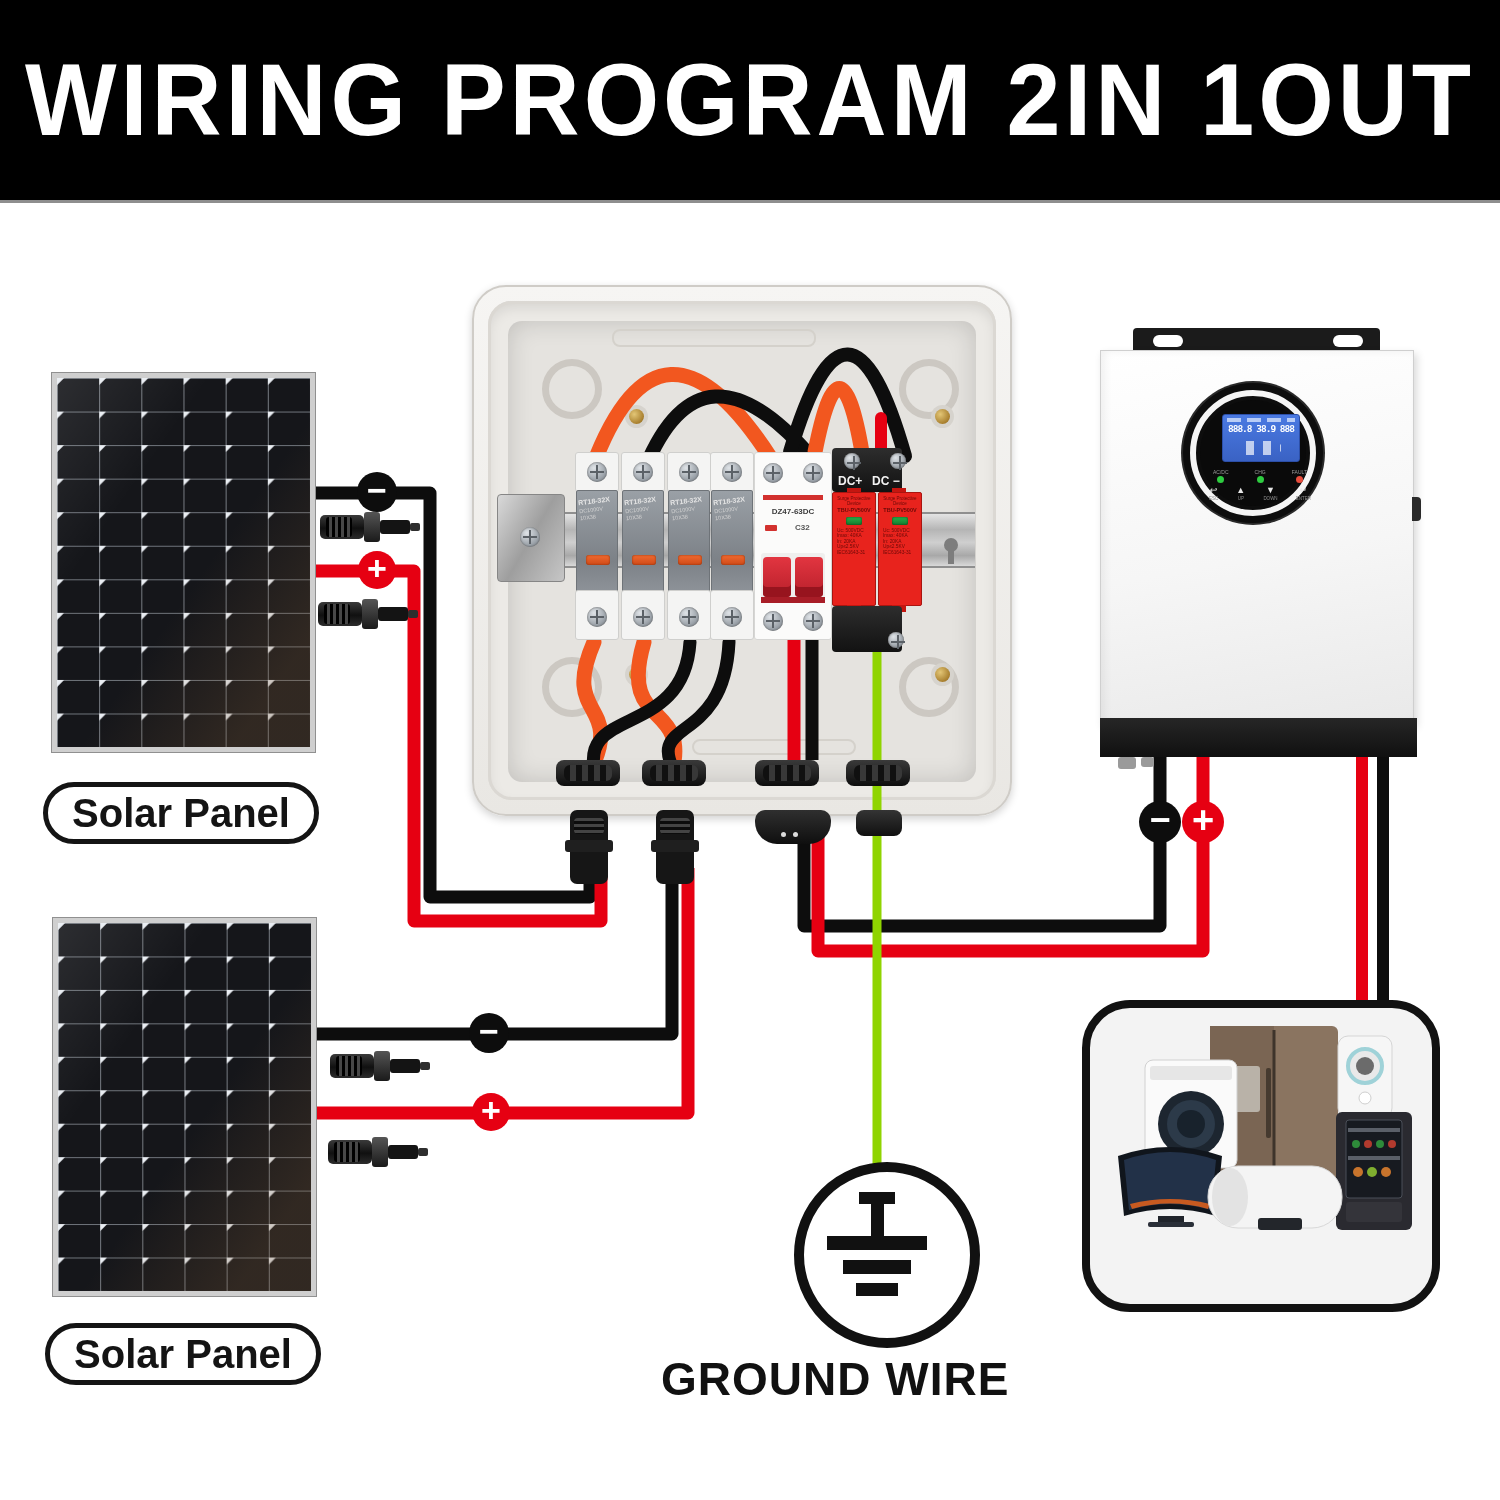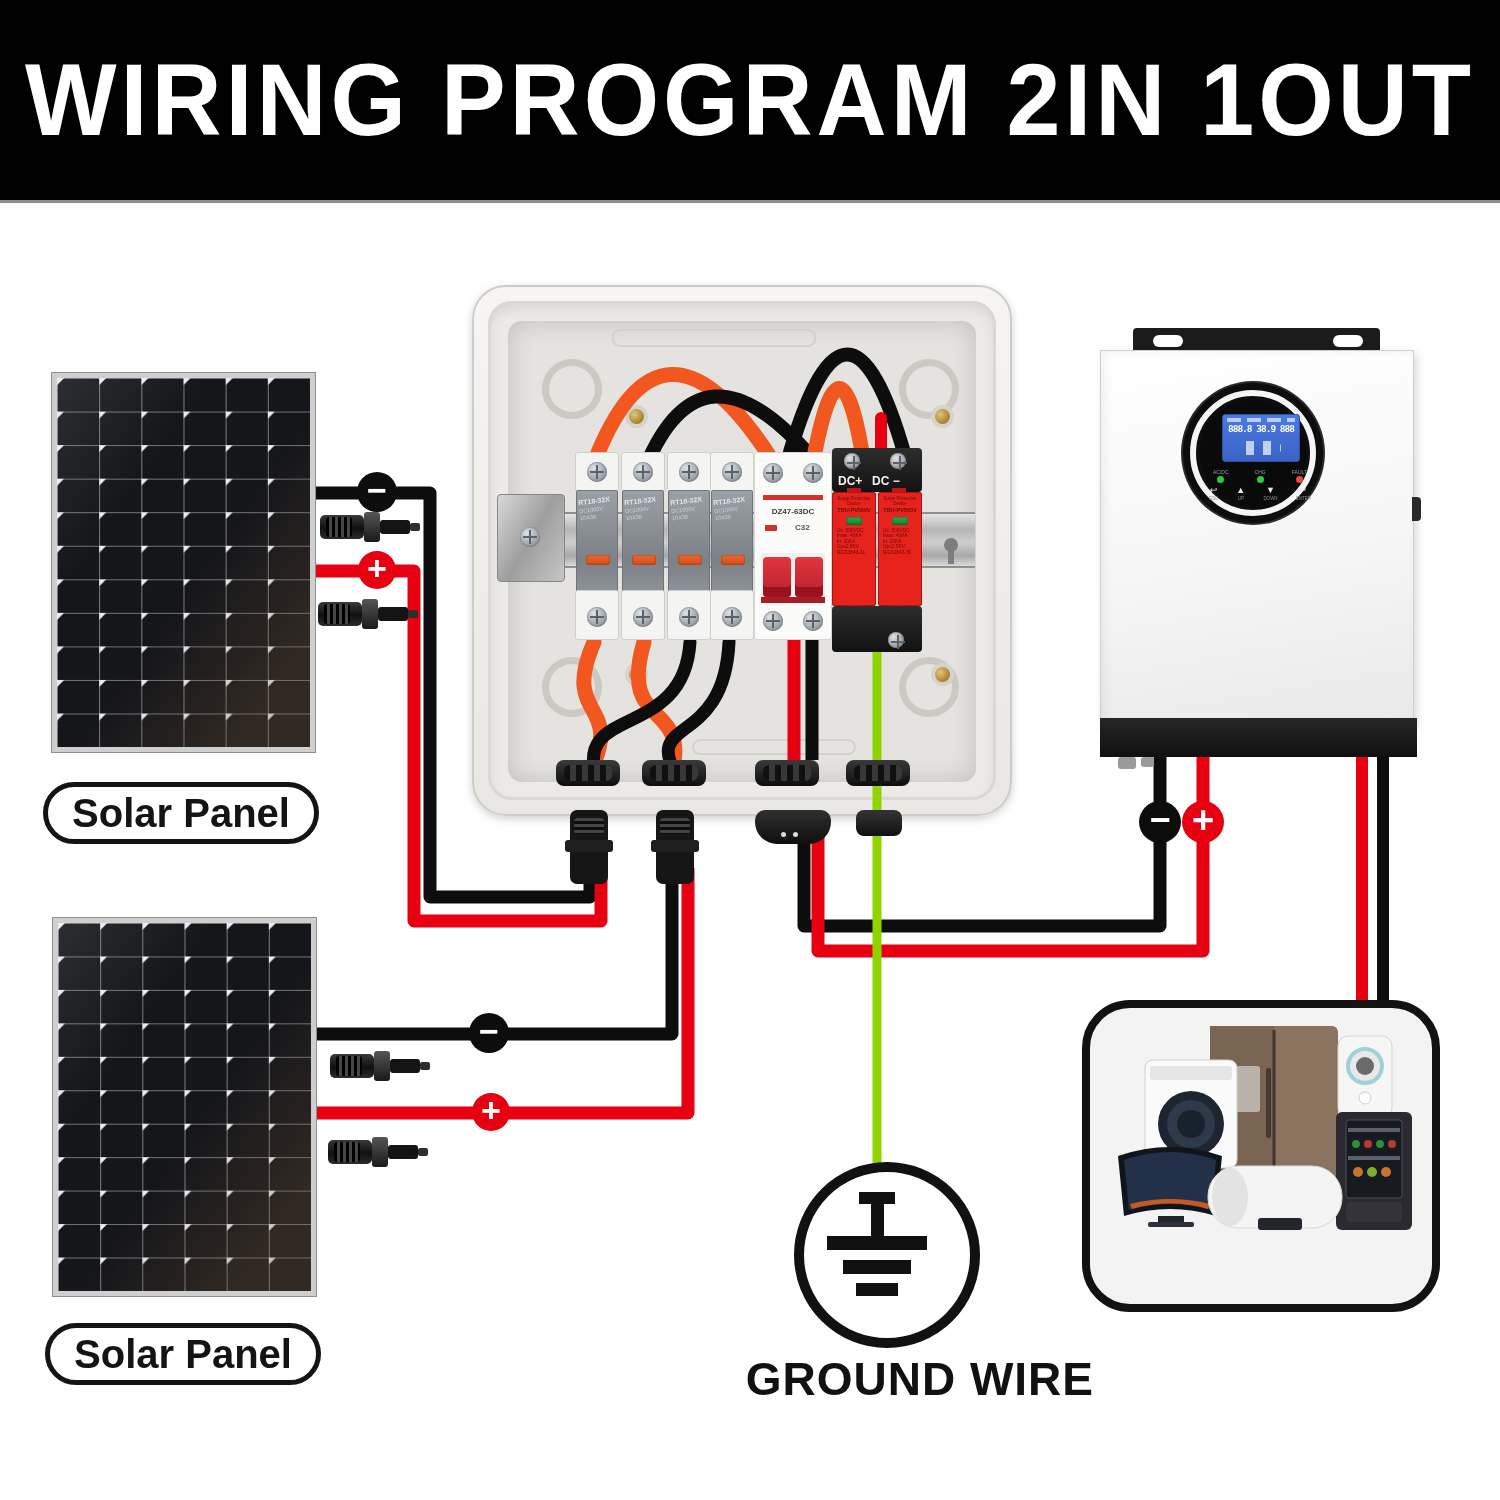--- a/index.html
+++ b/index.html
@@ -81,21 +81,21 @@
   #breaker .dash{position:absolute;top:72px;width:12px;height:6px;background:#d2312e;border-radius:1px;}
   #breaker .c32{position:absolute;left:40px;top:70px;font-size:8px;font-weight:700;color:#555;}
   #breaker .ce{position:absolute;left:30px;top:86px;font-size:12px;color:#777;font-weight:700;margin-top:38px;}
   #breaker .tog{position:absolute;left:6px;top:100px;width:64px;height:50px;background:#efefee;border-radius:3px;}
   #breaker .tog .h{position:absolute;top:4px;width:28px;height:40px;border-radius:4px;
                    background:linear-gradient(#e23540,#b8202b);box-shadow:inset 0 -10px 0 #97141e;}
   #breaker .tog .base{position:absolute;left:0;top:44px;width:64px;height:6px;background:#a81d27;}
 
   
   #spd{left:832px;top:448px;width:90px;height:204px;z-index:4;}
-  #spd .blk{position:absolute;left:0;width:90px;background:linear-gradient(#2d2d2d,#121212);border-radius:4px;}
+  #spd .blk{position:absolute;left:0;width:70px;background:linear-gradient(#2d2d2d,#121212);border-radius:4px;}
   #spd .blk.top{top:0;height:44px;}
   #spd .blk.bot{top:158px;height:46px;}
   #spd .dctext{position:absolute;color:#f2f2f2;font-size:12px;font-weight:700;}
   #spd .mods{position:absolute;left:0;top:44px;width:90px;height:114px;display:flex;gap:2px;}
   #spd .mod{flex:1;background:#e8231d;border:1px solid #a91510;border-radius:2px;padding:3px 2px 0 2px;box-sizing:border-box;
             color:#6b0a08;text-align:center;line-height:1.15;}
   #spd .mod .t1{font-size:4.5px;display:block;}
   #spd .mod .tm{font-size:5.5px;font-weight:700;display:block;margin-top:1px;}
   #spd .mod .gw{display:block;width:16px;height:8px;margin:3px auto;border-radius:2px;
                 background:linear-gradient(#27b24a,#157a2e);box-shadow:inset 0 0 2px #063e14;}
@@ -150,21 +150,21 @@
   .btn .g{display:block;font-size:9px;line-height:9px;}
   .btn .lab{display:block;font-size:4.5px;color:#8f8f8f;margin-top:1px;}
 
   #inv-badge{left:1158px;top:597px;width:205px;height:56px;border:5px solid #141414;border-radius:30px;z-index:4;
              display:flex;align-items:center;justify-content:center;background:rgba(255,255,255,.6);}
   #inv-badge span{font-size:40px;font-weight:700;color:#111;}
 
   
   #gnd-circle{left:794px;top:1162px;width:166px;height:166px;border:10px solid #111;border-radius:50%;background:#fff;z-index:4;}
   .gnd-bar{position:absolute;background:#111;z-index:5;}
-  #ground-label{left:594px;top:1352px;width:500px;text-align:right;z-index:5;}
+  #ground-label{left:661px;top:1352px;width:500px;text-align:left;z-index:5;}
   #ground-label span{font-size:46px;font-weight:800;color:#111;letter-spacing:1px;}
 
   
   #more-box{left:1082px;top:1000px;width:358px;height:312px;border:8px solid #121212;border-radius:48px;
             background:#f3f3f3;z-index:3;box-sizing:border-box;}
   #more-text{position:absolute;left:60px;top:238px;font-size:52px;font-weight:800;color:#111;}
 
   .wire-svg{left:0;top:0;z-index:2;}
 </style>
 </head>

